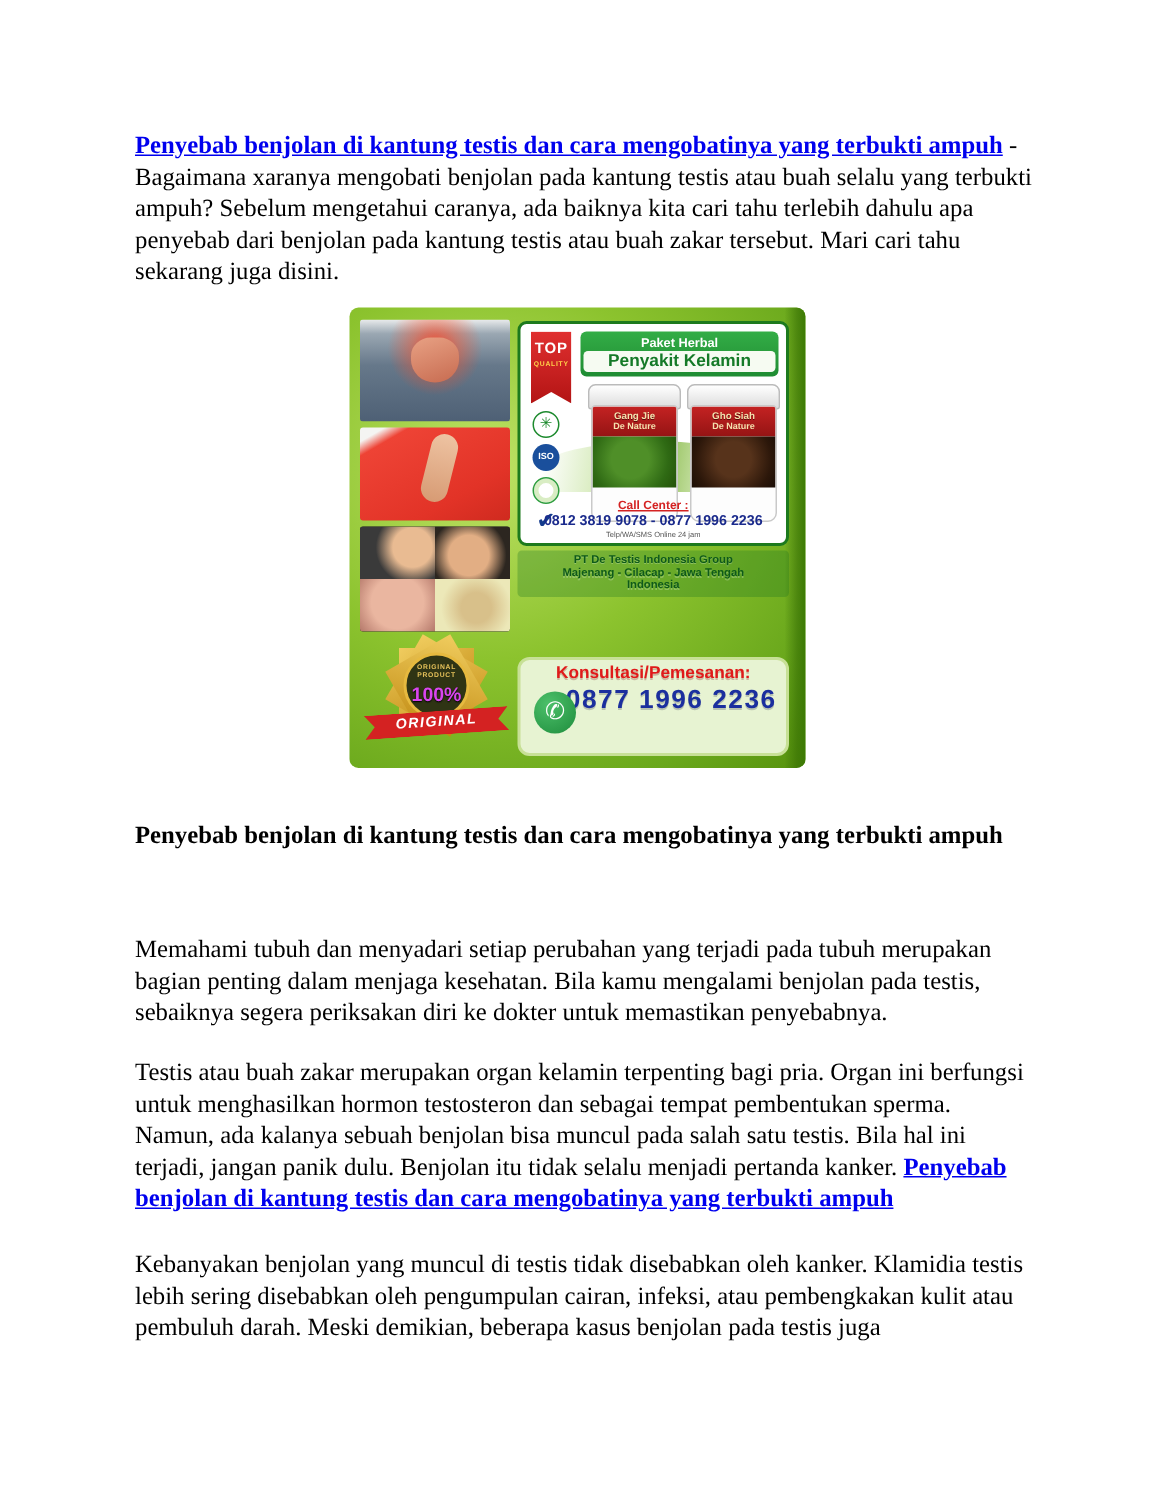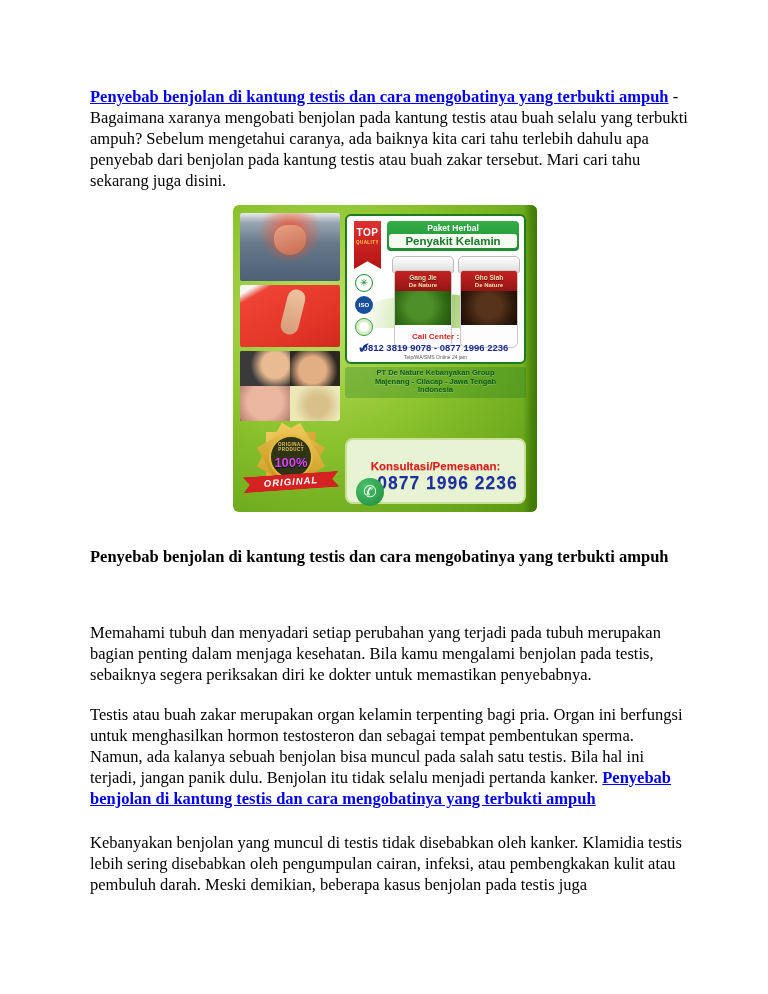--- a/index.html
+++ b/index.html
@@ -73,39 +73,39 @@
   .bottle{width:62px;height:92px;position:relative;}
   .bottle .cap{height:15px;background:linear-gradient(180deg,#ffffff,#dcdcdc);border:1px solid #bbb;border-radius:5px 5px 2px 2px;}
   .bottle .body{position:absolute;left:2px;right:2px;top:14px;bottom:0;background:#fdfdfd;border:1px solid #c9c9c9;border-radius:3px 3px 6px 6px;overflow:hidden;}
   .bottle .lbl{background:linear-gradient(180deg,#c42222,#951414);text-align:center;padding:3px 1px;}
   .bottle .lbl .nm{display:block;color:#f5e0ae;font-weight:bold;font-size:6.5px;text-shadow:0 1px 0 #5a0a0a;}
   .bottle .lbl .br{display:block;color:#f5e0ae;font-weight:bold;font-size:6px;margin-top:1px;}
   .bottle .pic{height:34px;}
   .pic-herbs{background:radial-gradient(circle at 45% 45%, #4f8f28 0 35%, #2f6a14 70%, #235308 100%);}
   .pic-seeds{background:radial-gradient(circle at 50% 45%, #57331b 0 35%, #2c170a 75%, #1a0d05 100%);}
   .callcenter{position:absolute;left:0;right:0;bottom:2px;text-align:center;}
-  .cc-label{color:#d42222;font-weight:bold;font-size:8px;}
+  .cc-label{color:#d42222;font-weight:bold;font-size:8px;text-decoration:underline;}
   .cc-numbers{color:#1a2a8c;font-weight:bold;font-size:9.5px;margin-top:1px;}
   .cc-sub{color:#555;font-size:5px;margin-top:1px;}
 
   
   .company{position:absolute;left:112px;top:162px;width:181px;text-align:center;
         background:rgba(22,112,32,.28);border-radius:3px;padding:2px 0 3px 0;}
   .company div{color:#0e5a1a;font-size:7.5px;font-weight:bold;line-height:8.5px;text-shadow:0 1px 0 rgba(255,255,255,.25);}
 
   
   .benefits{position:absolute;left:112px;top:190px;width:181px;background:#ffffff;border-radius:3px;
         box-sizing:border-box;padding:3px 4px;text-align:center;}
   .benefits .b-title{font-size:8.5px;font-weight:bold;color:#1a1a1a;}
   .benefits .b-text{font-size:6.3px;color:#333;line-height:8px;margin-top:1px;}
 
   
   .contact-box{position:absolute;left:112px;top:233px;width:181px;height:66px;background:#e7f3d2;
         border:2px solid #c7e096;border-radius:8px;box-sizing:border-box;text-align:center;}
-  .contact-box .c-title{color:#e01a1a;font-weight:bold;font-size:11.5px;margin-top:20px;text-shadow:0 1px 0 rgba(120,0,0,.25);}
+  .contact-box .c-title{color:#e01a1a;font-weight:bold;font-size:11.5px;margin-top:3px;text-shadow:0 1px 0 rgba(120,0,0,.25);}
   .contact-box .c-row{position:relative;margin-top:1px;}
   .wa-icon{position:absolute;left:9px;top:5px;width:28px;height:28px;border-radius:50%;
         background:radial-gradient(circle at 35% 30%, #4cc06a, #1e8c3c);color:#fff;font-size:16px;line-height:28px;text-align:center;}
   .c-nums div{color:#1b2f9e;font-weight:bold;font-size:17.5px;line-height:20px;letter-spacing:1px;
         text-shadow:0 1px 0 rgba(0,0,40,.2);margin-left:24px;}
 </style>
 </head>
 <body>
 
 <div class="page">
@@ -180,21 +180,21 @@
         </div>
       </div>
       <div class="callcenter">
         <div class="cc-label">Call Center :</div>
         <div class="cc-numbers">0812 3819 9078 - 0877 1996 2236</div>
         <div class="cc-sub">Telp/WA/SMS Online 24 jam</div>
       </div>
     </div>
 
     <div class="company">
-      <div>PT De Nature Kebanyakan Group</div>
+      <div>PT De Testis Indonesia Group</div>
       <div>Majenang - Cilacap - Jawa Tengah</div>
       <div>Indonesia</div>
     </div>
 
 
     <div class="contact-box">
       <div class="c-title">Konsultasi/Pemesanan:</div>
       <div class="c-row">
         <div class="wa-icon">✆</div>
         <div class="c-nums">

